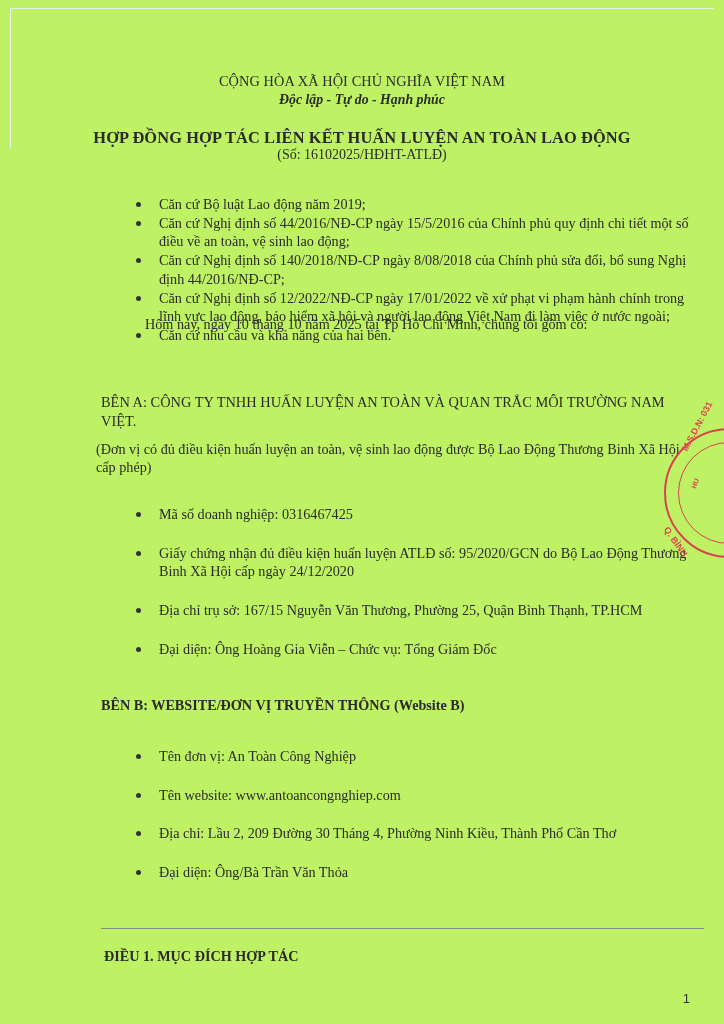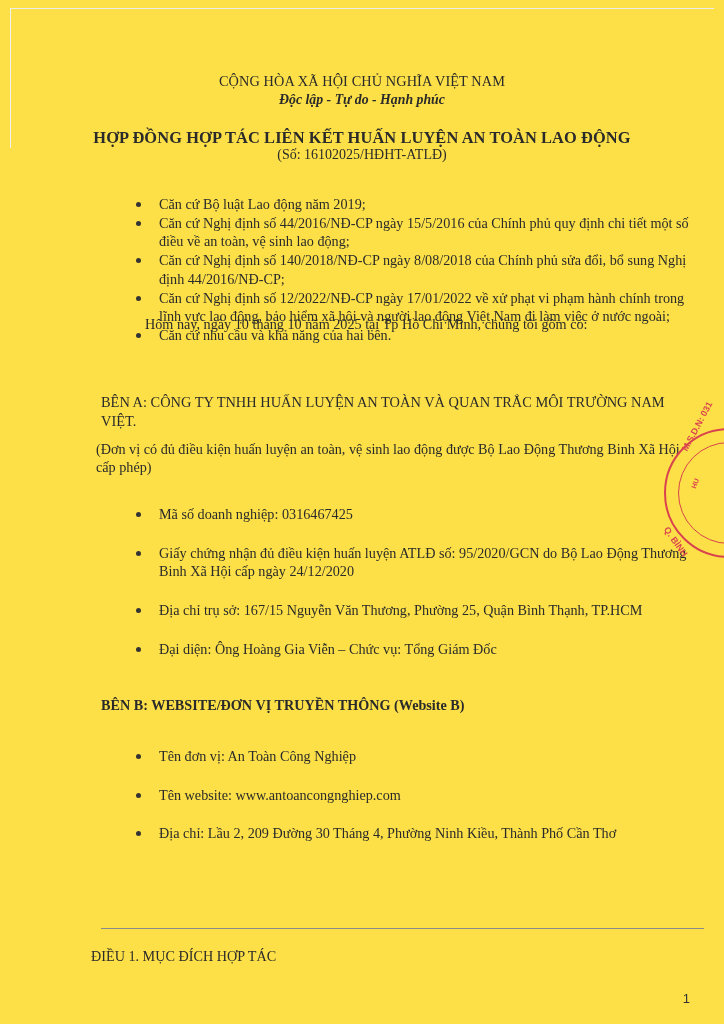--- a/index.html
+++ b/index.html
@@ -13,21 +13,21 @@
       position: relative;
       overflow: hidden;
       font-family: "Liberation Serif", "DejaVu Serif", serif;
       color: #2a2a2a;
       font-size: 14.2px;
     }
     .page {
       position: absolute;
       left: 0; top: 0;
       width: 724px; height: 1024px;
-      background: #fde047;
+      background: #bef264;
     }
     .top-shadow {
       position: absolute;
       left: 10px; top: 8px; width: 704px; height: 1px;
       background: #ececec;
     }
     .left-shadow {
       position: absolute;
       left: 10px; top: 8px; width: 1px; height: 140px;
       background: #f0f0f0;
@@ -89,22 +89,22 @@
     .party-b-heading {
       left: 101px; top: 697px; width: 590px;
       font-weight: bold; font-size: 14.2px;
     }
     .party-b-list { top: 733px; }
     .divider {
       left: 101px; top: 928px; width: 603px; height: 1px;
       background: #8a8a8a;
     }
     .article-heading {
-      left: 91px; top: 948px;
-      font-weight: normal; font-size: 14.2px;
+      left: 104px; top: 948px;
+      font-weight: bold; font-size: 14.2px;
     }
     .page-number {
       left: 660px; top: 991px; width: 30px;
       text-align: right; font-family: "Liberation Sans", sans-serif;
       font-size: 13px; color: #333;
     }
     .stamp {
       position: absolute;
       left: 664px; top: 428px;
       width: 130px; height: 130px;
@@ -159,20 +159,21 @@
     <li><span class="dot"></span><span>Địa chỉ trụ sở: 167/15 Nguyễn Văn Thương, Phường 25, Quận Bình Thạnh, TP.HCM</span></li>
     <li><span class="dot"></span><span>Đại diện: Ông Hoàng Gia Viễn – Chức vụ: Tổng Giám Đốc</span></li>
   </ul>
 
   <div class="abs party-b-heading">BÊN B: WEBSITE/ĐƠN VỊ TRUYỀN THÔNG (Website B)</div>
 
   <ul class="abs bullets party-list party-b-list">
     <li><span class="dot"></span><span>Tên đơn vị: An Toàn Công Nghiệp</span></li>
     <li><span class="dot"></span><span>Tên website: www.antoancongnghiep.com</span></li>
     <li><span class="dot"></span><span>Địa chỉ: Lầu 2, 209 Đường 30 Tháng 4, Phường Ninh Kiều, Thành Phố Cần Thơ</span></li>
+    <li><span class="dot"></span><span>Đại diện: Ông/Bà Trần Văn Thỏa</span></li>
   </ul>
 
   <div class="abs divider"></div>
   <div class="abs article-heading">ĐIỀU 1. MỤC ĐÍCH HỢP TÁC</div>
 
   <div class="stamp">
     <div class="stamp-inner"></div>
     <span class="stamp-text" style="left:14px; top:18px; transform: rotate(-62deg); transform-origin: left top;">M.S.D.N: 031</span>
     <span class="stamp-text" style="left:24px; top:50px; font-size:7px; transform: rotate(-70deg);">HU</span>
     <span class="stamp-text" style="left:4px; top:95px; transform: rotate(55deg); transform-origin: left top;">Q. BÌNH</span>

